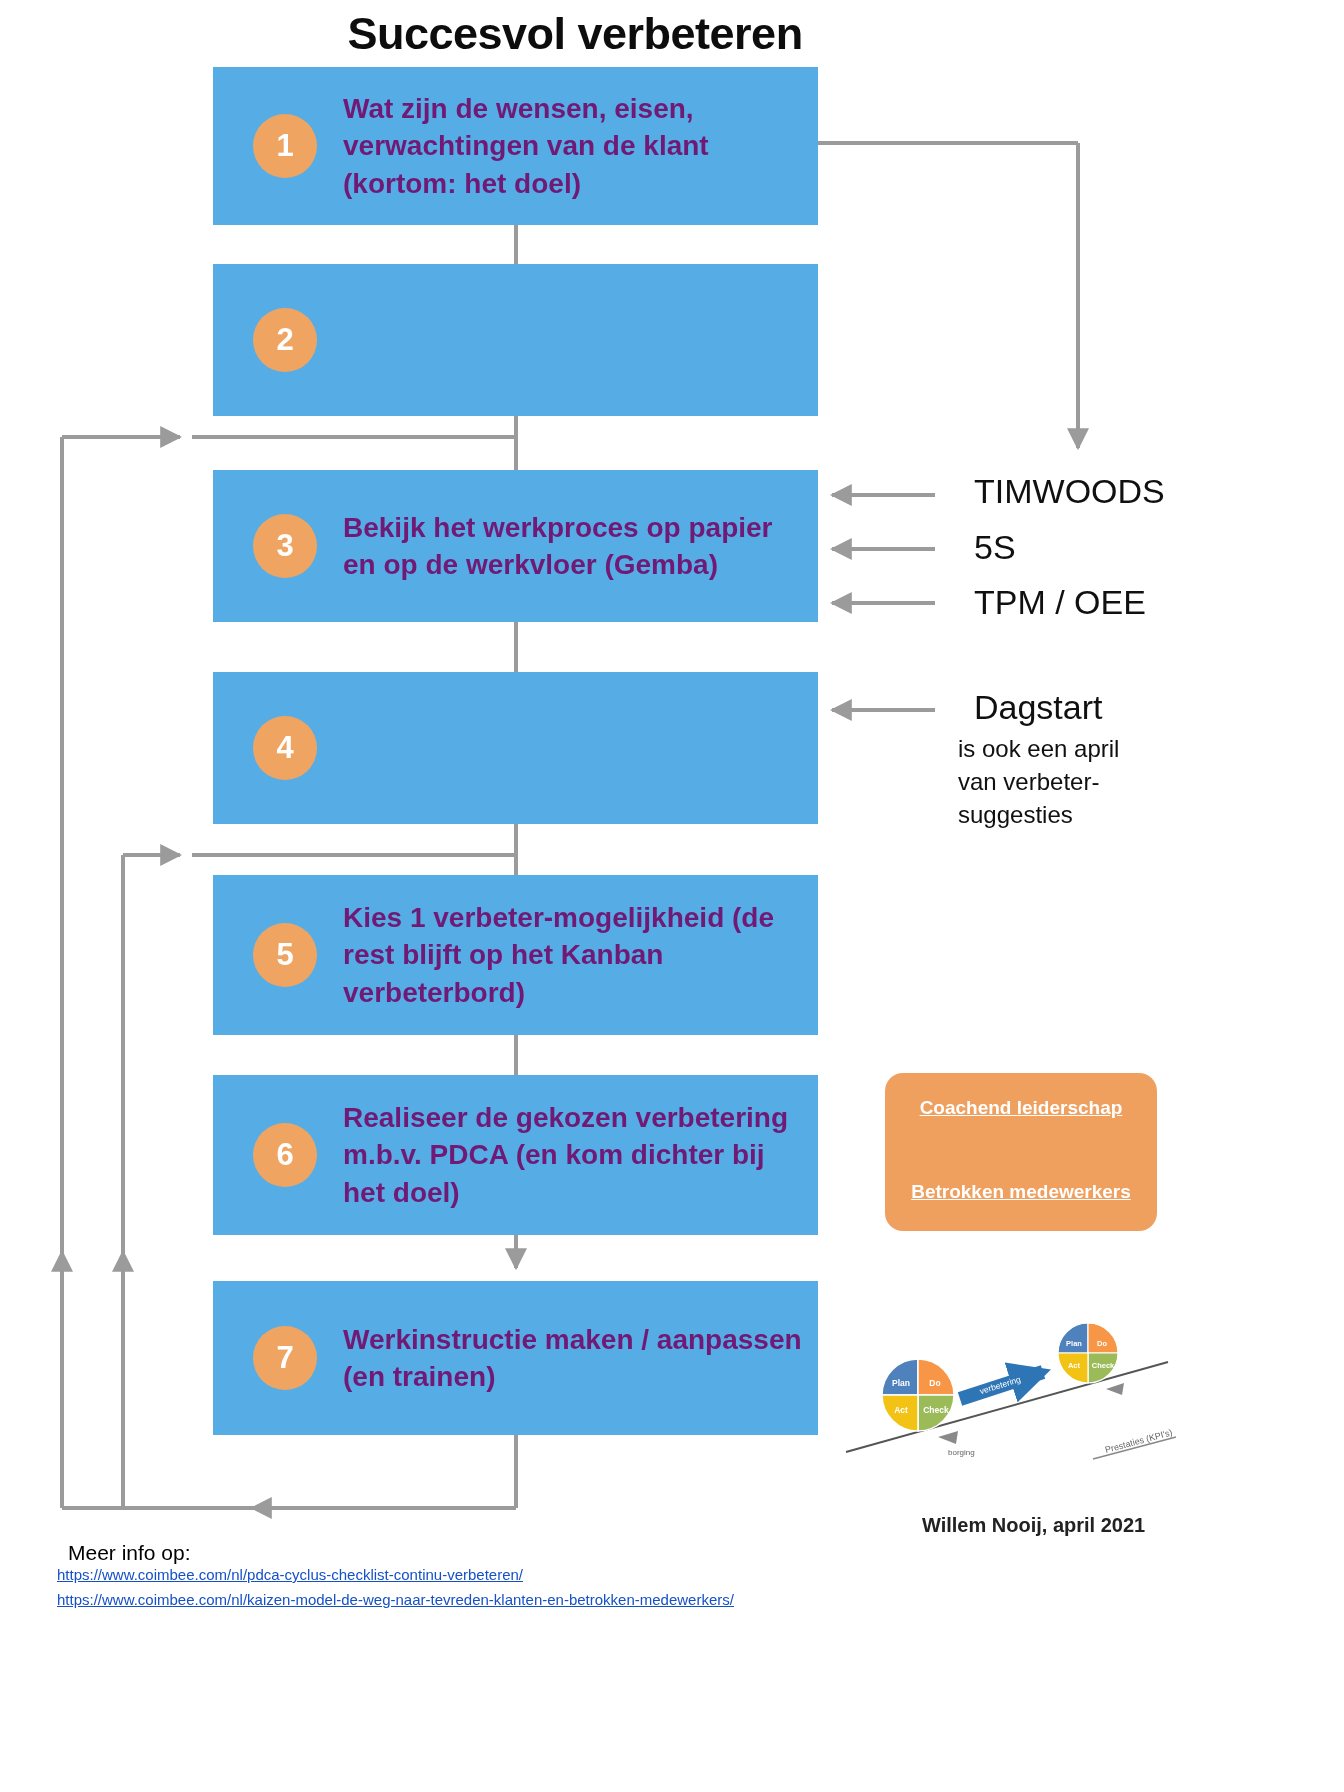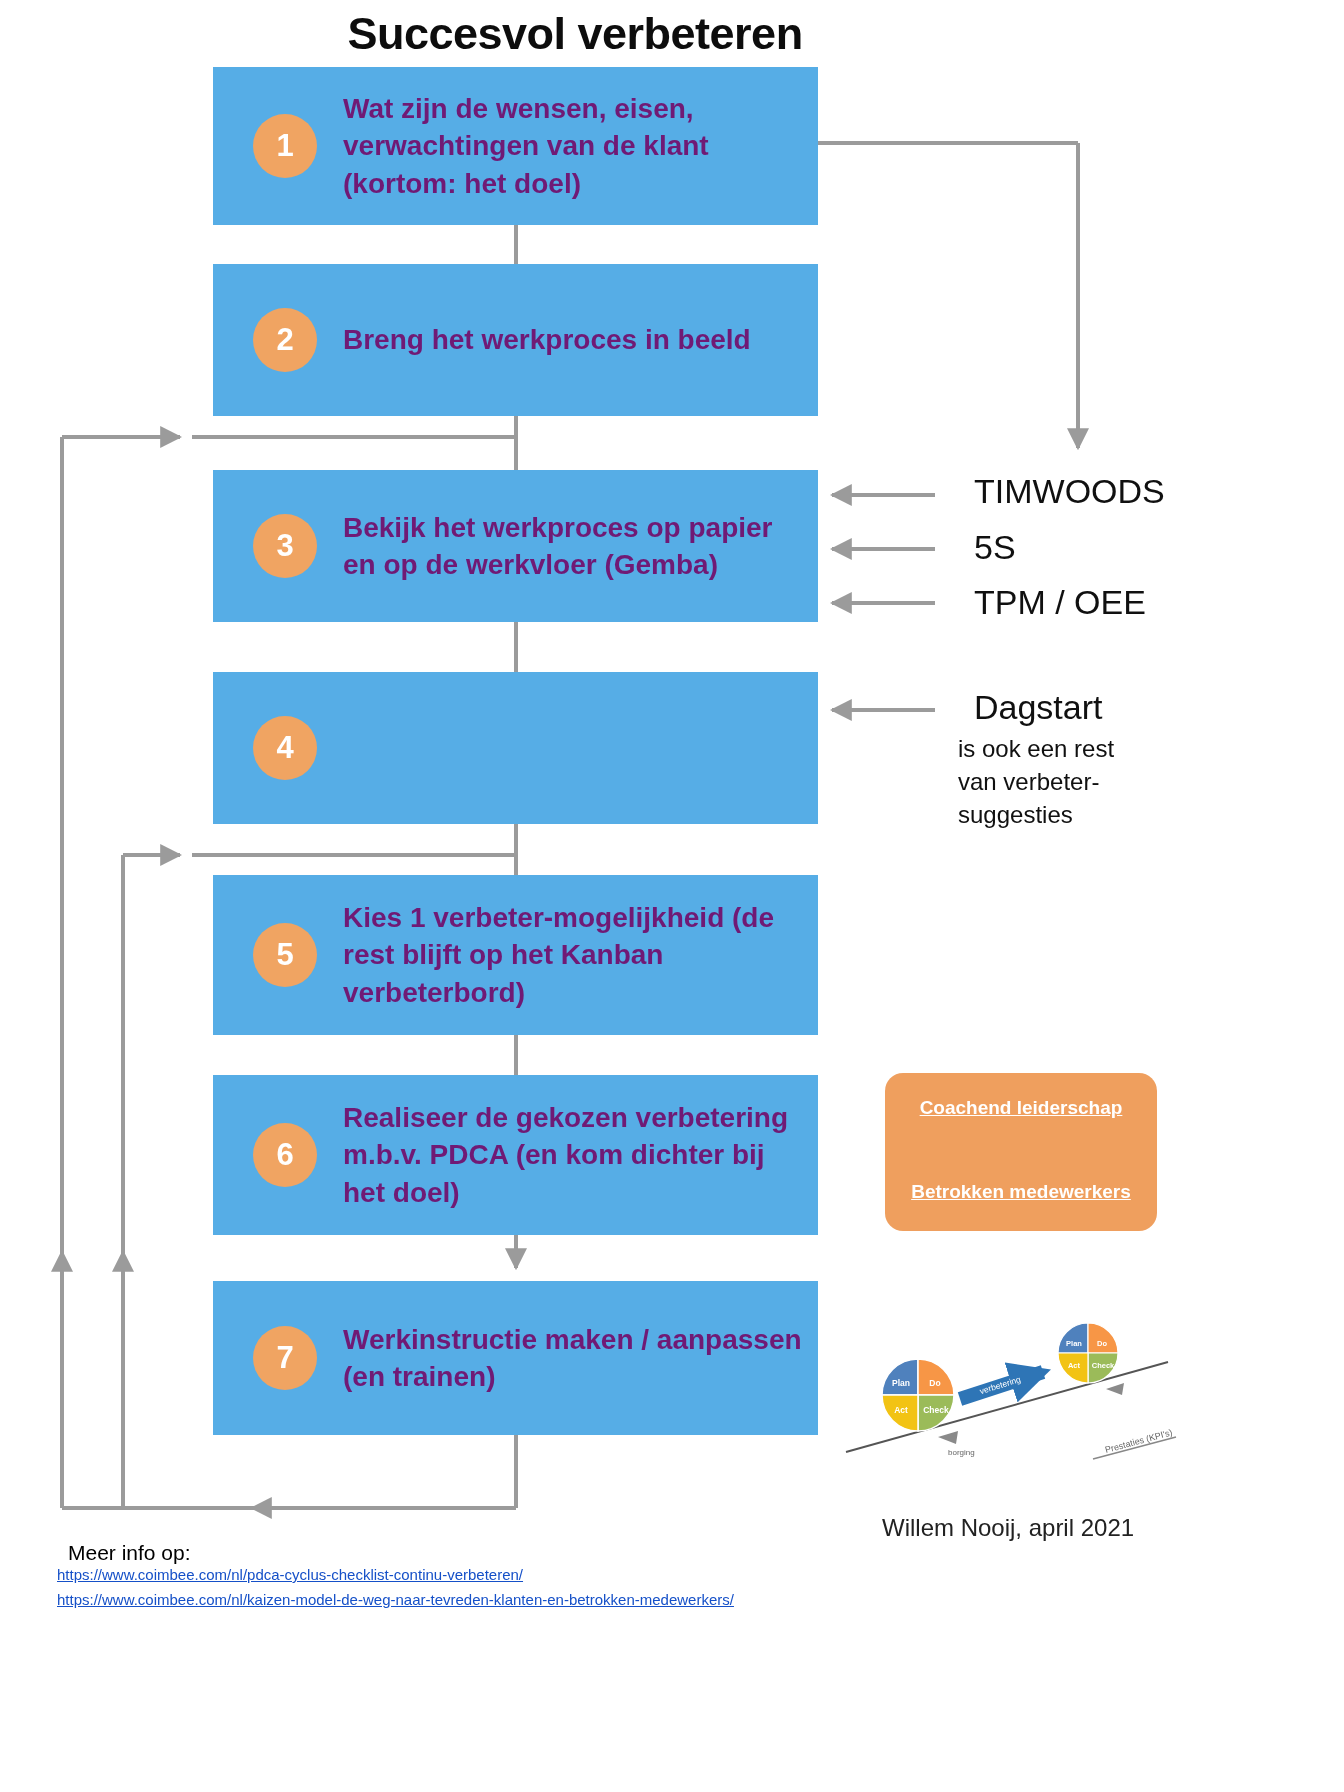--- a/index.html
+++ b/index.html
@@ -20,21 +20,21 @@
               margin-left:26px; margin-right:12px; max-width:470px; }
 
   .sidelabel { position:absolute; font-size:34px; color:#101010; white-space:nowrap;margin-left:16px; }
   .sidesub   { position:absolute; font-size:24px; color:#101010; line-height:1.38; width:190px; }
 
   .orangebox { position:absolute; left:885px; top:1073px; width:272px; height:158px;
                background:#ef9f5e; border-radius:18px; color:#ffffff; font-weight:bold;
                font-size:19px; text-align:center; display:flex; flex-direction:column;
                justify-content:space-between; padding:24px 10px 28px;text-decoration:underline; }
 
-  .credit { position:absolute; left:882px; top:1514px; font-size:24px; color:#222222; }
+  .credit { position:absolute; left:922px; top:1514px; font-size:20px; color:#222222;font-weight:bold; }
 
   .moreinfo { position:absolute; left:68px; top:1541px; font-size:21px; color:#000000; }
   .link { position:absolute; left:57px; font-size:15px; color:#1550c8;
           text-decoration:underline; white-space:nowrap; cursor:pointer; }
   .link1 { top:1566px; }
   .link2 { top:1591px; }
 
   .minifig { position:absolute; left:838px; top:1287px; }
 </style>
 </head>
@@ -87,21 +87,20 @@
   <div class="step" style="top:67px;height:158px">
     <div class="stepnum">
         <span>1</span>
       </div>
     <div class="steptext">Wat zijn de wensen, eisen, verwachtingen van de klant (kortom: het doel)</div>
   </div>
   <div class="step" style="top:264px;height:152px">
     <div class="stepnum">
         <span>2</span>
       </div>
-    <div class="steptext">Breng het werkproces in beeld</div>
   </div>
   <div class="step" style="top:470px;height:152px">
     <div class="stepnum">
         <span>3</span>
       </div>
     <div class="steptext">Bekijk het werkproces op papier en op de werkvloer (Gemba)</div>
   </div>
   <div class="step" style="top:672px;height:152px">
     <div class="stepnum">
         <span>4</span>
@@ -123,21 +122,21 @@
     <div class="stepnum">
         <span>7</span>
       </div>
     <div class="steptext">Werkinstructie maken / aanpassen (en trainen)</div>
   </div>
 
   <div class="sidelabel" style="left:958px;top:472px">TIMWOODS</div>
   <div class="sidelabel" style="left:958px;top:528px">5S</div>
   <div class="sidelabel" style="left:958px;top:583px">TPM / OEE</div>
   <div class="sidelabel" style="left:958px;top:688px">Dagstart</div>
-  <div class="sidesub" style="left:958px;top:732px">is ook een rest van verbeter-suggesties</div>
+  <div class="sidesub" style="left:958px;top:732px">is ook een april van verbeter-suggesties</div>
 
   <div class="orangebox">
     <div>Coachend leiderschap</div>
     <div>Betrokken medewerkers</div>
   </div>
 
   <svg class="minifig" width="345" height="185" viewBox="0 0 345 185">
     <defs>
       <marker id="barr" viewBox="0 0 10 10" refX="8" refY="5" markerWidth="3" markerHeight="3" orient="auto">
         <path d="M0,0 L10,5 L0,10 z" fill="#2e75b6"></path>

